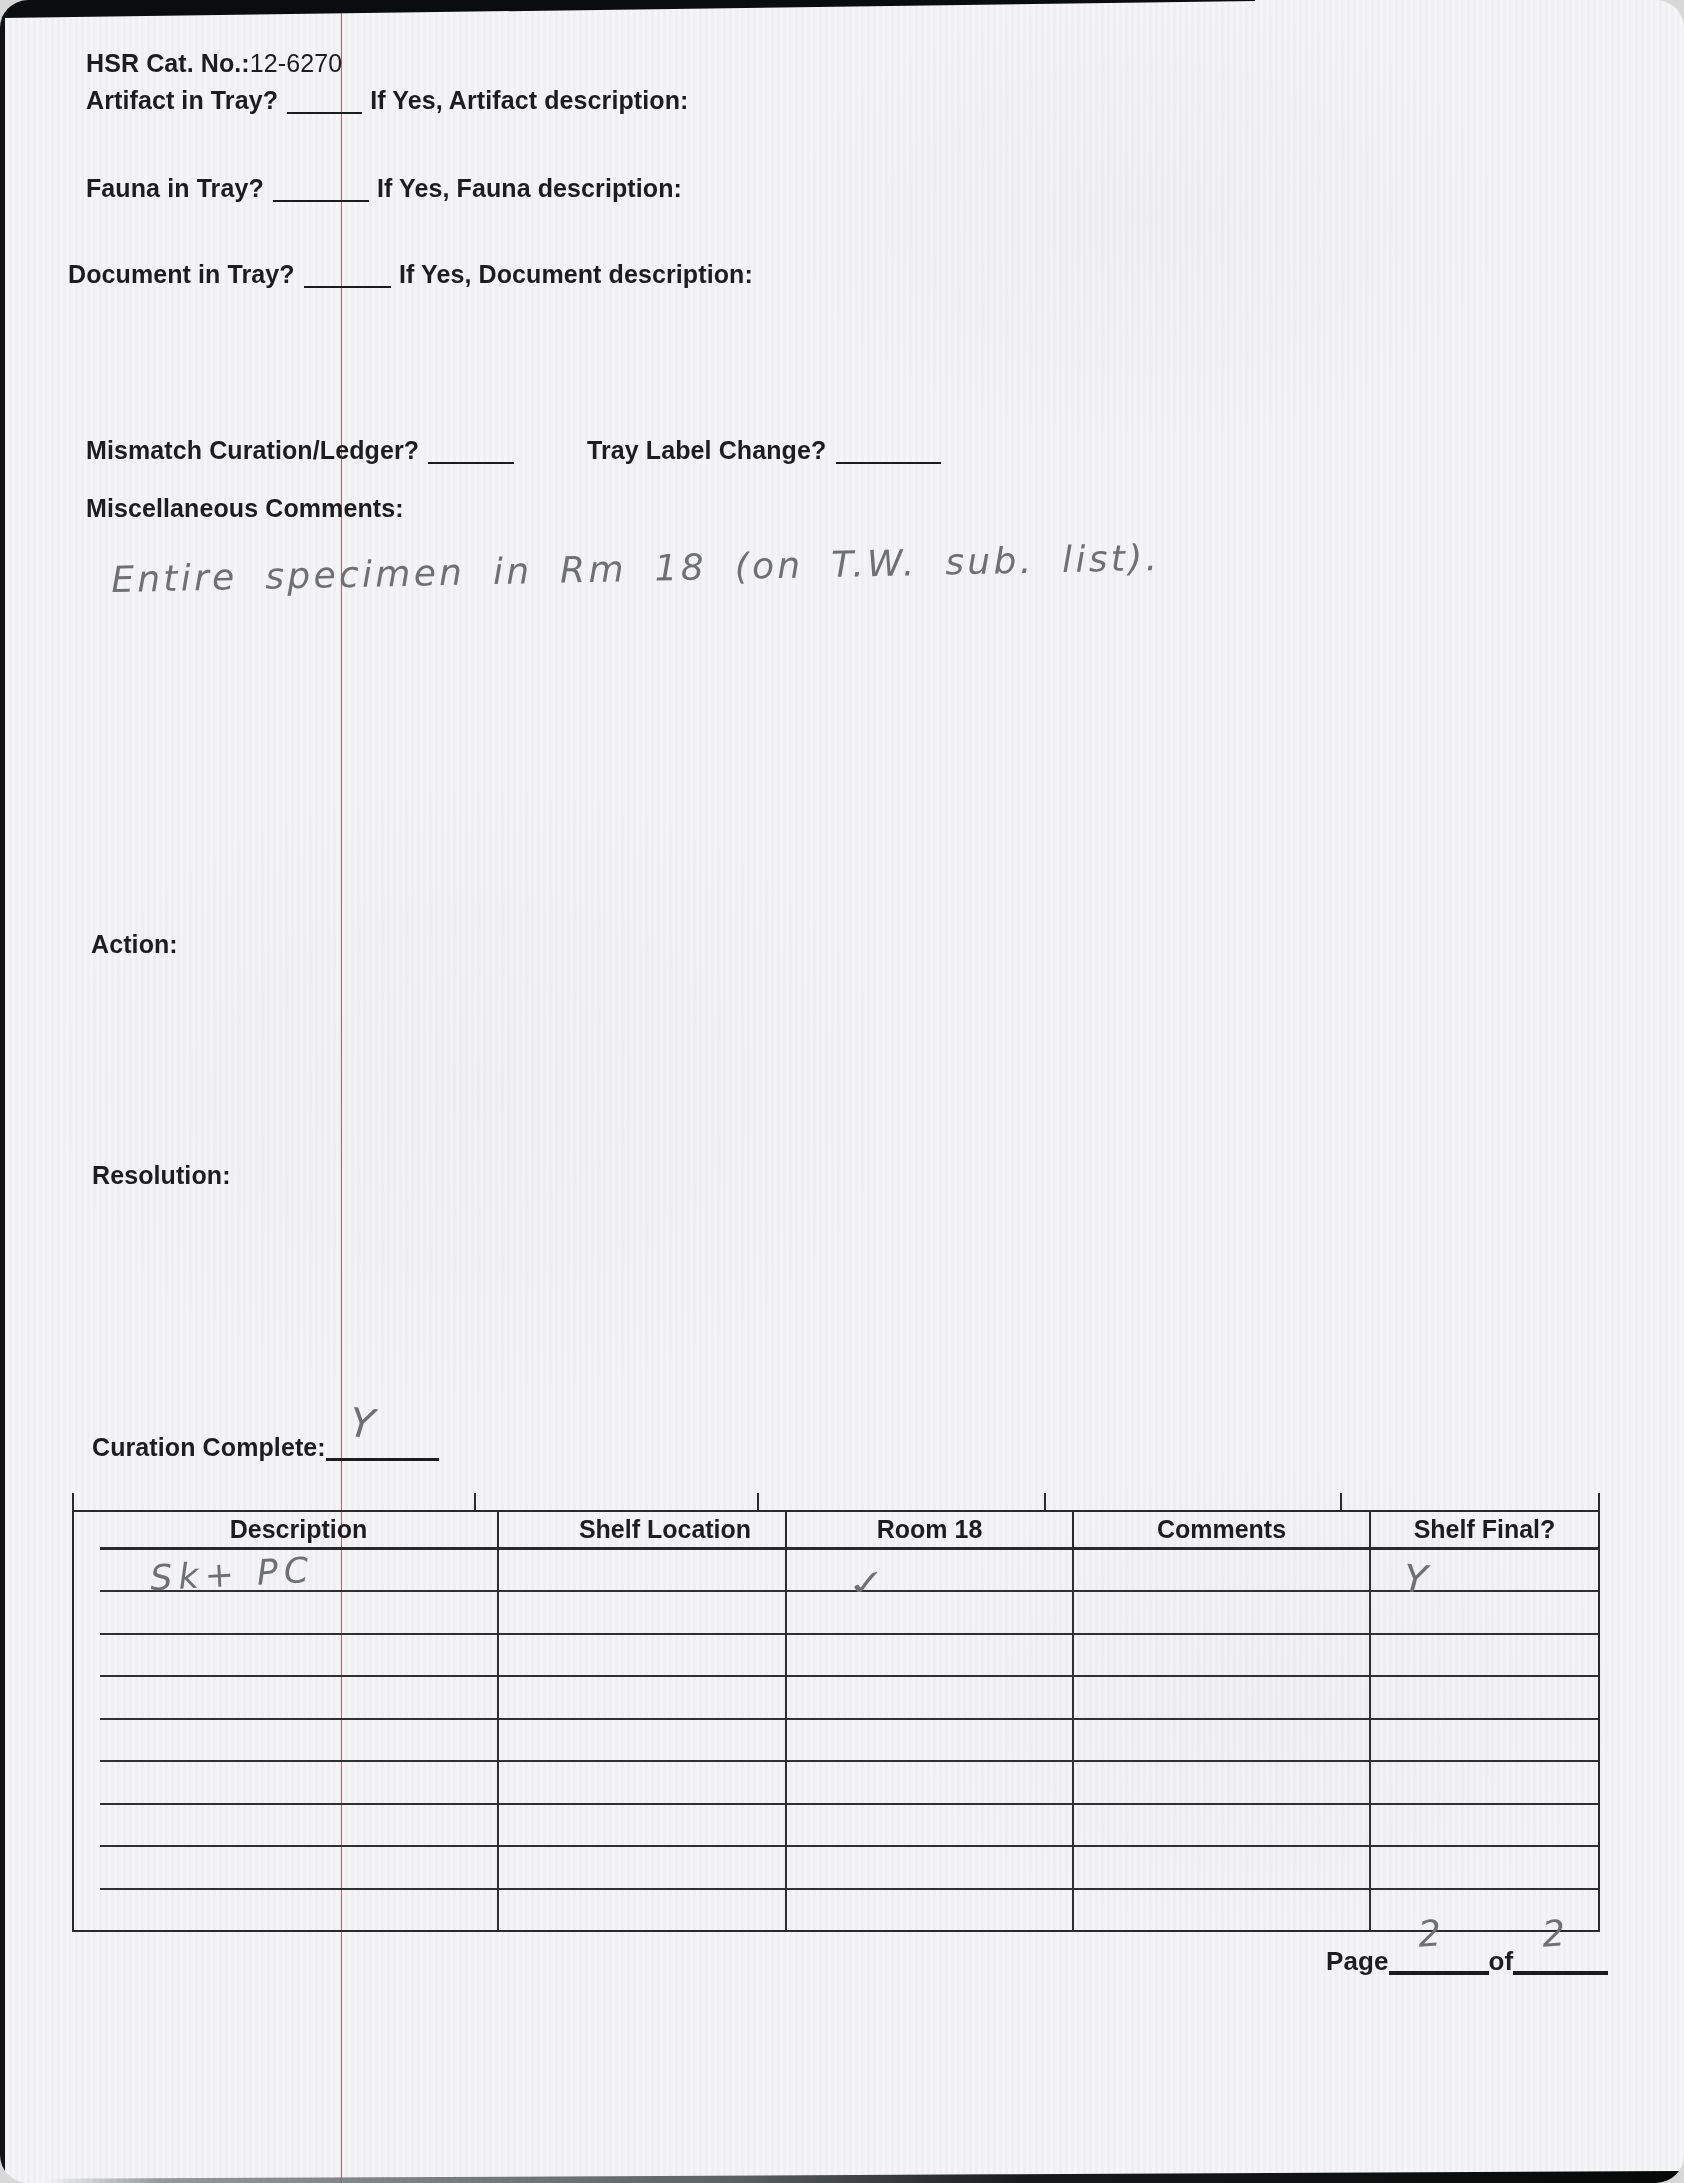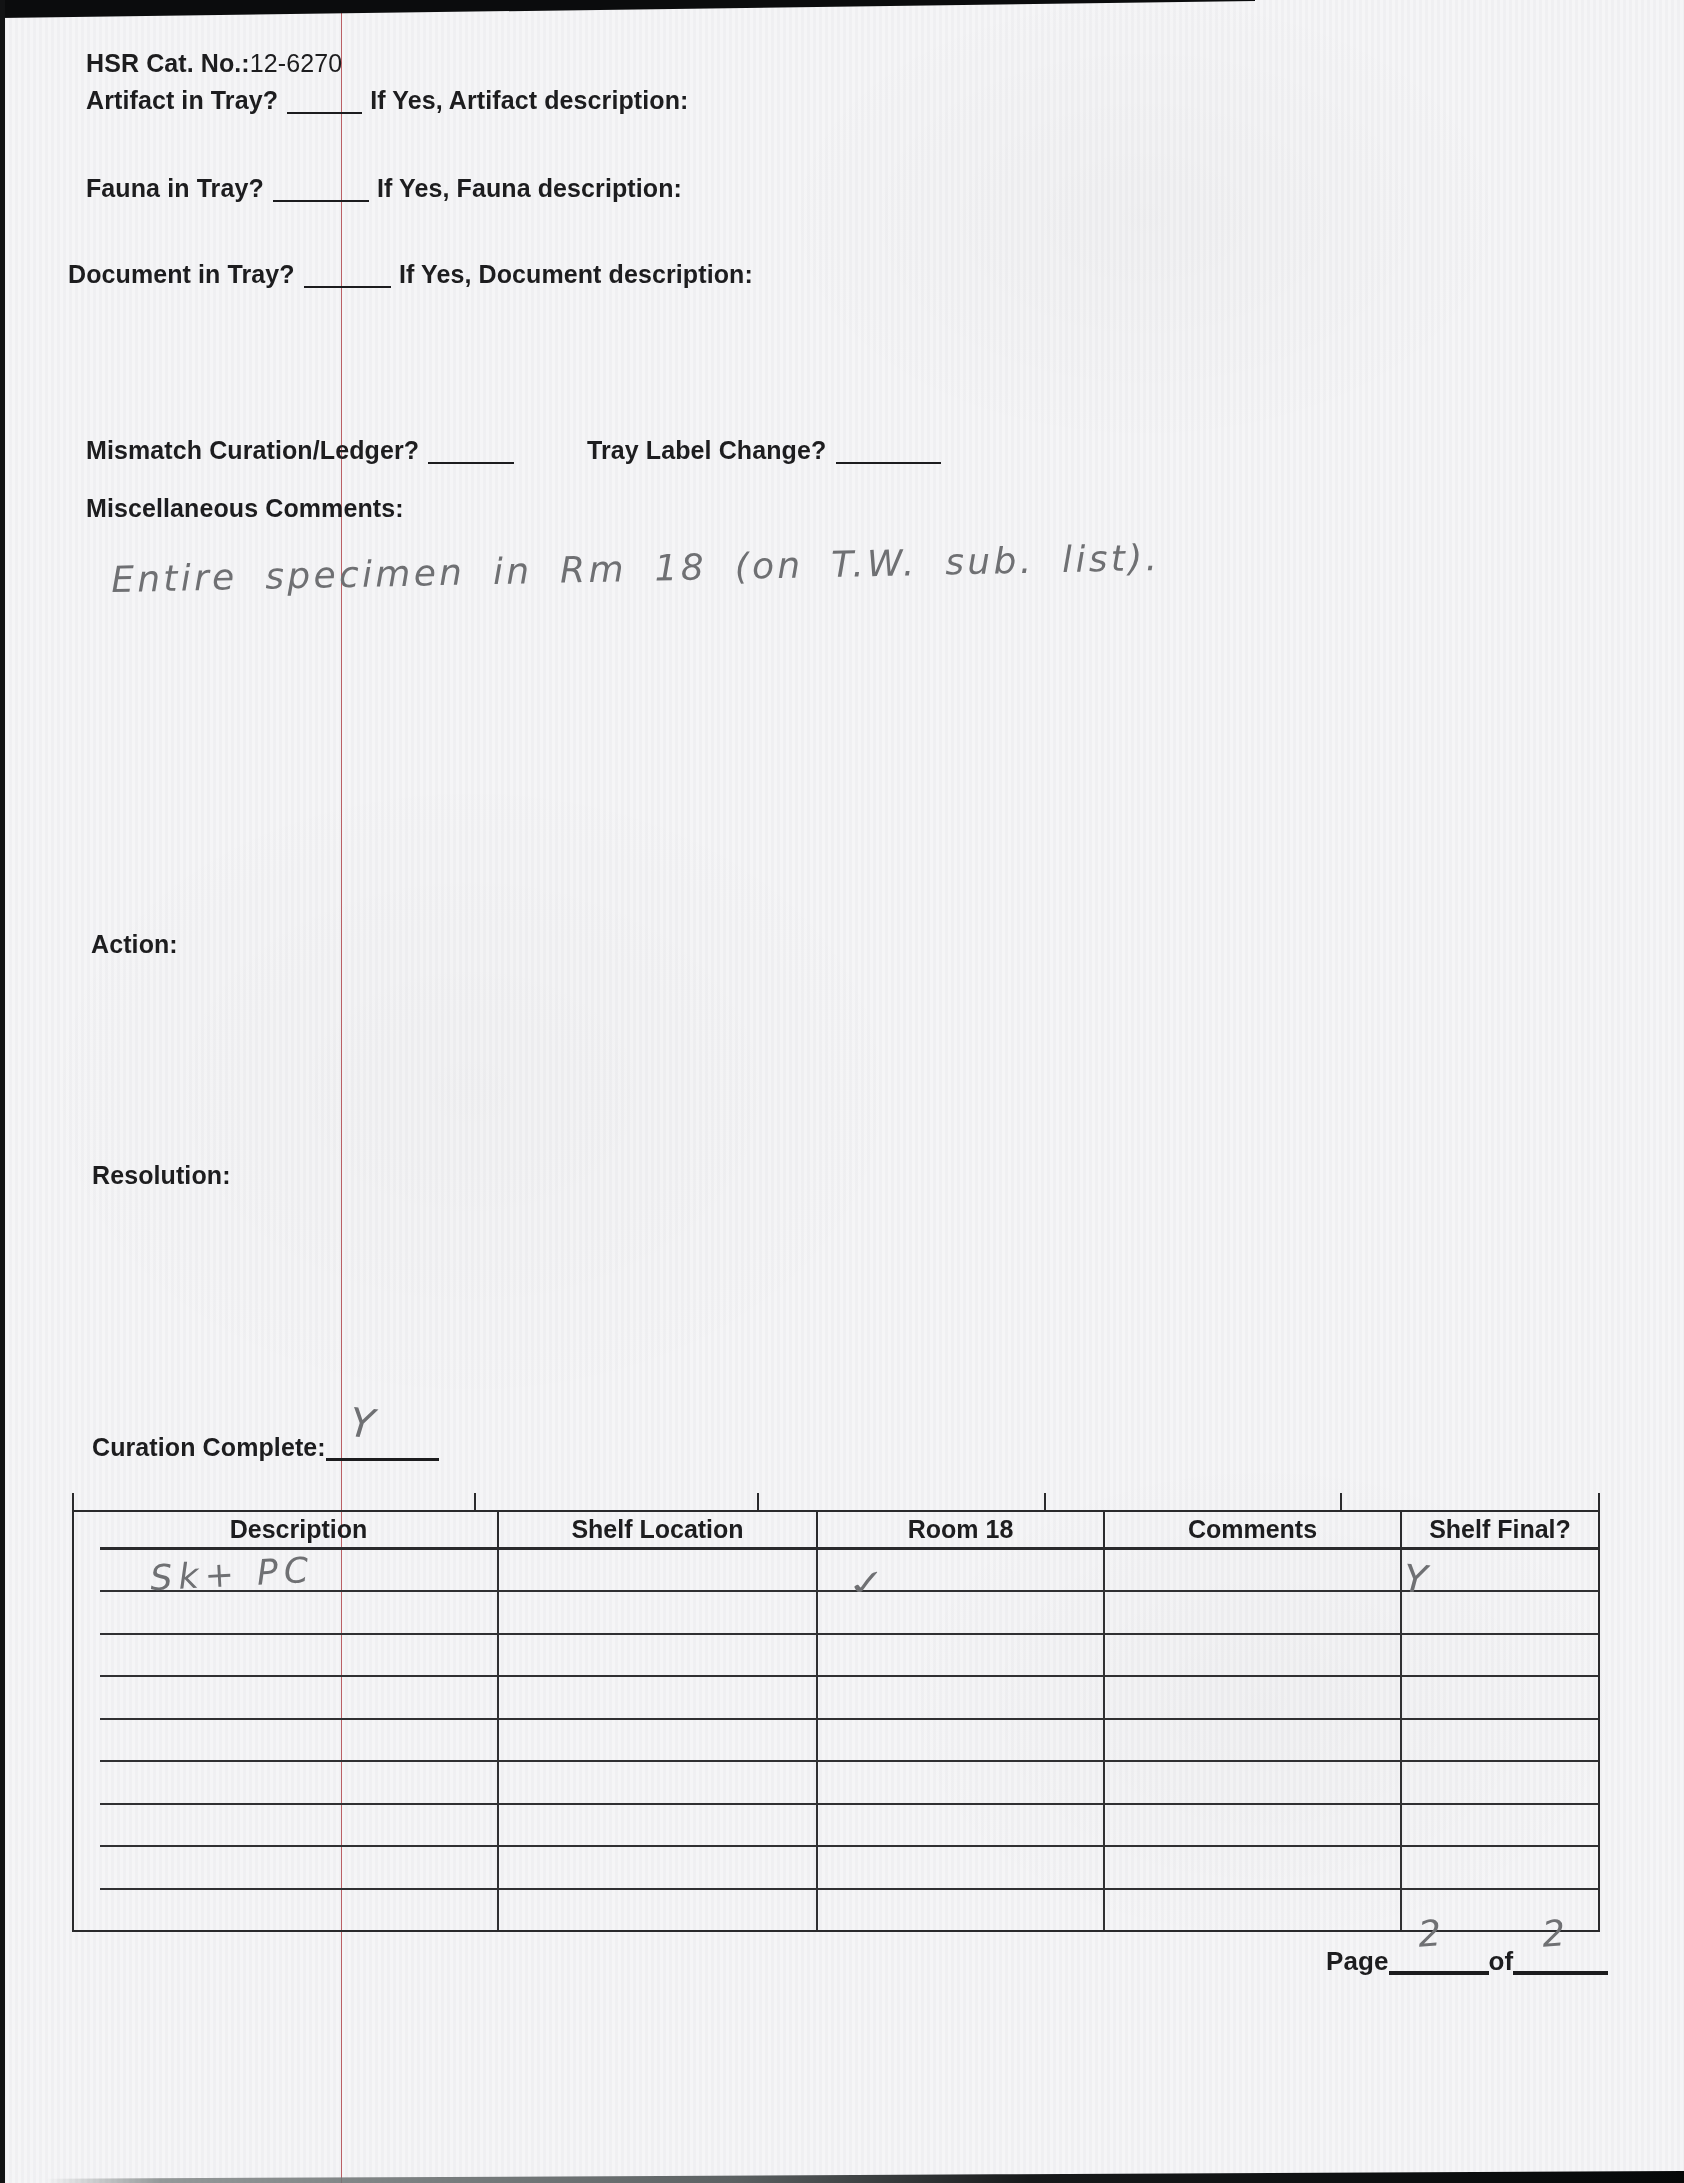--- a/index.html
+++ b/index.html
@@ -8,20 +8,21 @@
     width:1684px; height:2183px;
     overflow:hidden;
     font-family:"Liberation Sans", sans-serif;
     color:#1d1d1f;
     background:
       radial-gradient(ellipse 593px 369px at 68% 10%, rgba(0,0,0,.02), transparent 65%),
       radial-gradient(ellipse 725px 527px at 28% 50%, rgba(0,0,0,.016), transparent 65%),
       radial-gradient(ellipse 593px 395px at 75% 78%, rgba(0,0,0,.018), transparent 65%),
       repeating-linear-gradient(90deg, rgba(255,255,255,.30) 0 2.6px, rgba(236,236,239,.25) 2.6px 6px),
       #f1f1f3;
+    border-radius: 28px;
   }
   
   .scan-top    { position:absolute; left:0; top:0; width:1255px; height:18px; background:#0b0c0d;
                  clip-path:polygon(0 0, 100% 0, 100% 6%, 0 100%); }
   .scan-left   { position:absolute; left:0; top:0; width:4.6px; height:2183px; background:#121314; }
   .scan-bottom { position:absolute; left:46px; right:0; bottom:0; height:12px;
                  background:linear-gradient(90deg, rgba(125,130,130,0) 0%, rgba(125,130,130,.8) 7%, #5c6162 42%, #17191a 60%, #060808 100%);
                  clip-path:polygon(0 65%, 58% 28%, 100% 0, 100% 100%, 0 100%); }
   .margin-line { position:absolute; left:341px; top:0; width:1.3px; height:2183px; background:#b0454c; opacity:.85; }
 
@@ -66,21 +67,21 @@
   
   .dtable { position:absolute; left:72px; top:1510px; width:1528px; height:422px;
             border:2.6px solid #2a2a2c; box-sizing:border-box;padding-left:26px; }
   .thead  { display:flex; height:38px; border-bottom:3.3px solid #2a2a2c; box-sizing:border-box; }
   .hcell  { display:flex; align-items:center; justify-content:center; font-weight:bold; font-size:25px;
             border-right:2px solid #2a2a2c; box-sizing:border-box; }
   .tbody  { display:flex; flex-direction:column; height:calc(100% - 38px); }
   .trow   { display:flex; flex:1; border-bottom:2px solid #303032; box-sizing:border-box; }
   .trow:last-child { border-bottom:none; }
   .tcell  { border-right:2px solid #303032; box-sizing:border-box; }
-  .c0 { width:399px; } .c1 { width:319px; } .c2 { width:287px; } .c3 { width:297px; }
+  .c0 { width:399px; } .c1 { width:242px;margin-left:46px; } .c2 { width:287px; } .c3 { width:297px; }
   .c4 { flex:1; border-right:none !important; }
   .stub { position:absolute; width:2px; height:18px; top:1493px; background:#2a2a2c; }
 </style>
 </head>
 <body>
 
 <div class="page">
 
   <div class="margin-line"></div>
   <div class="scan-top"></div>

